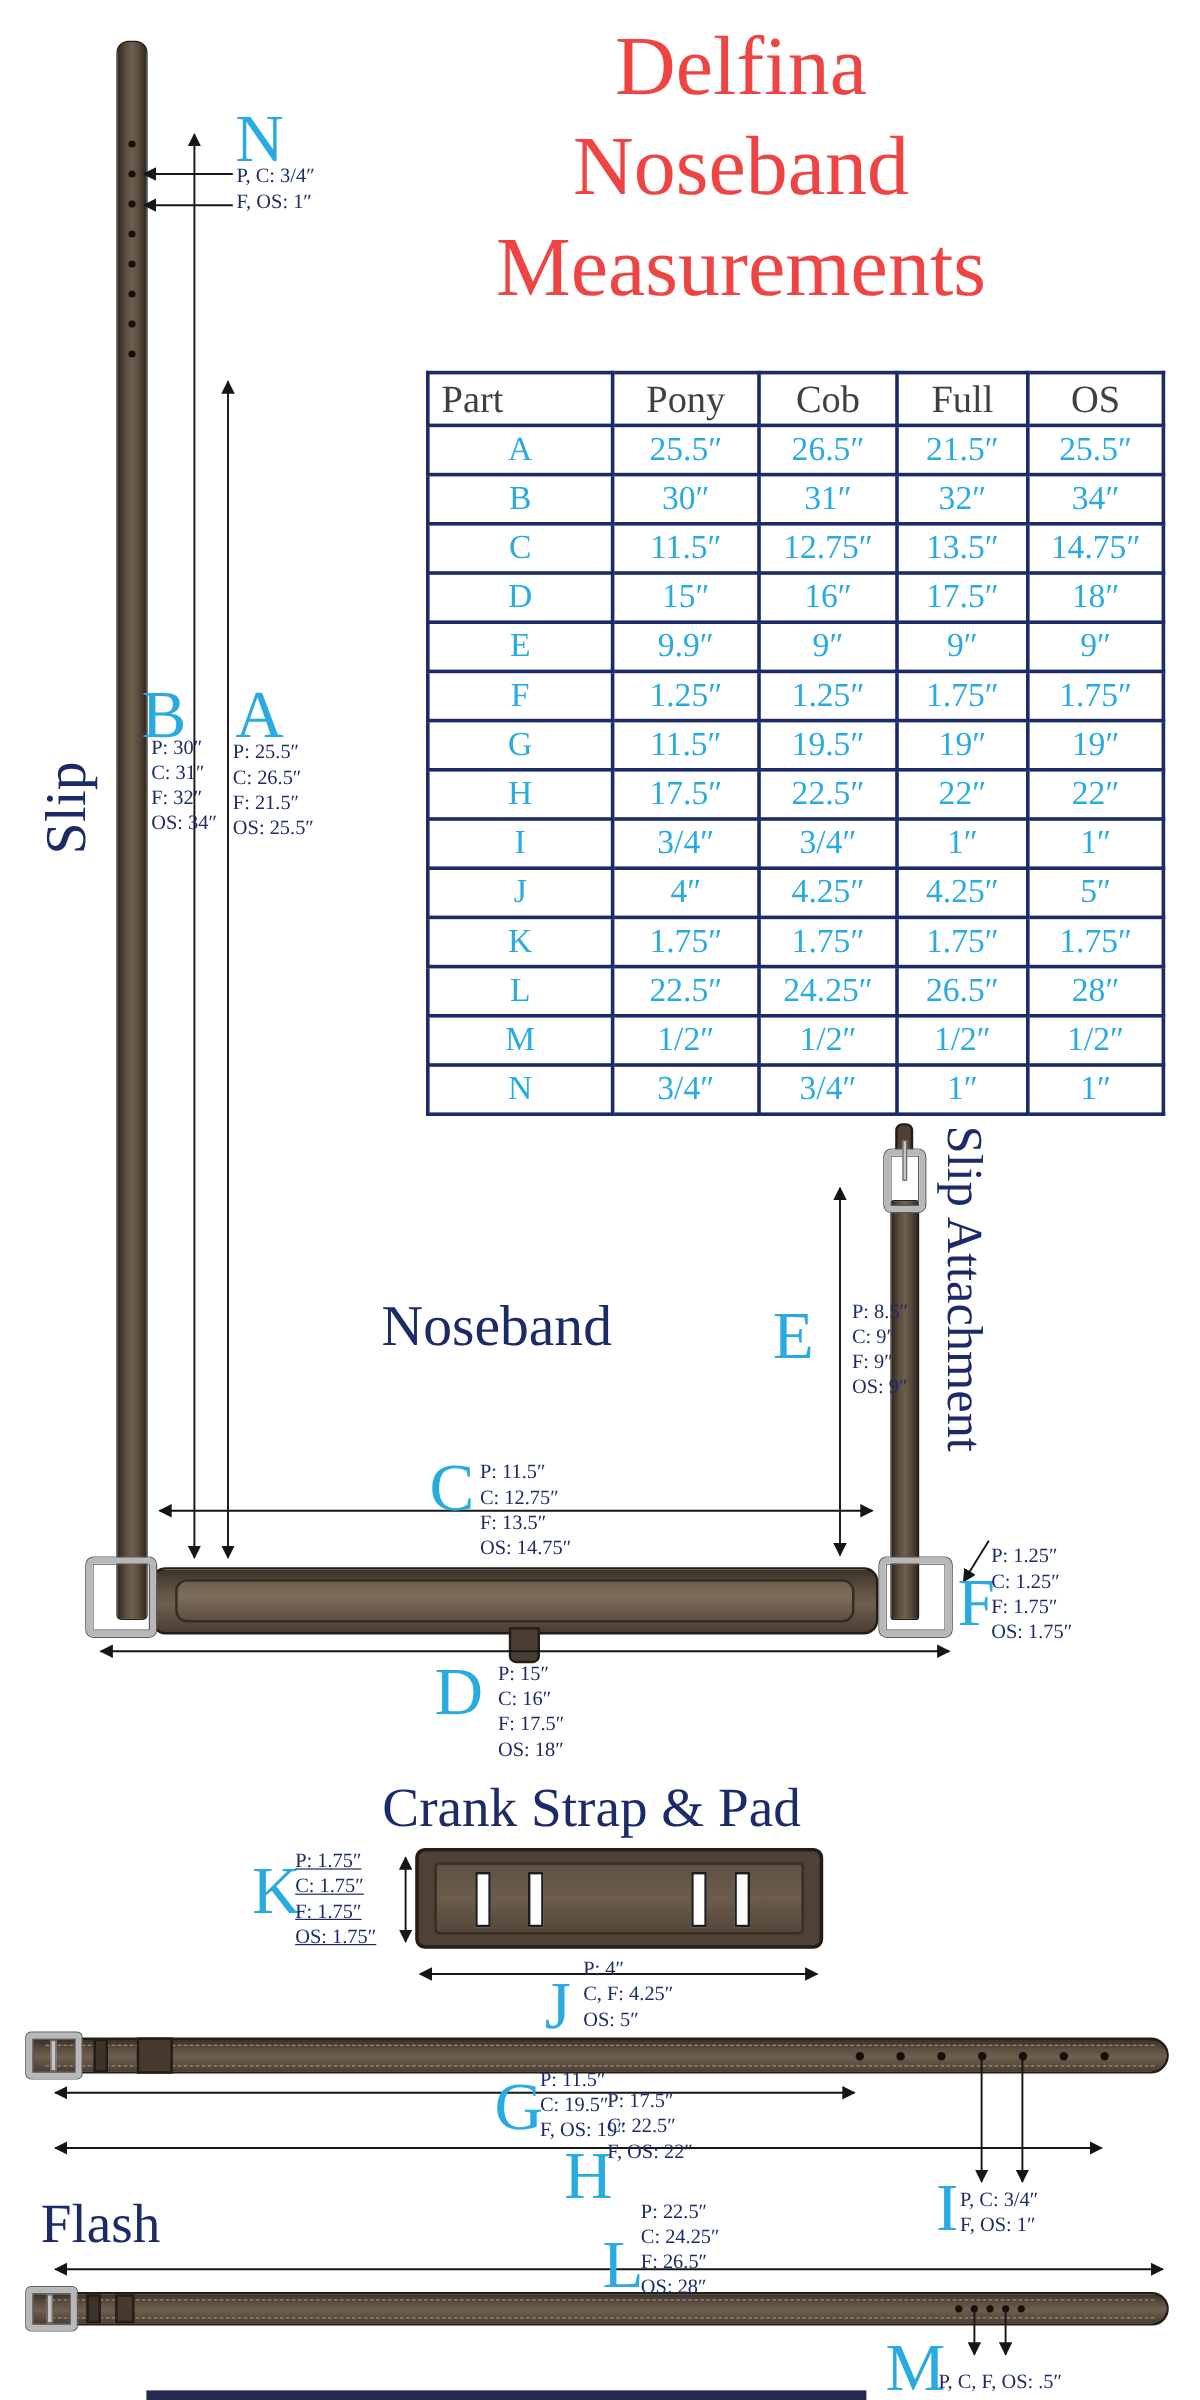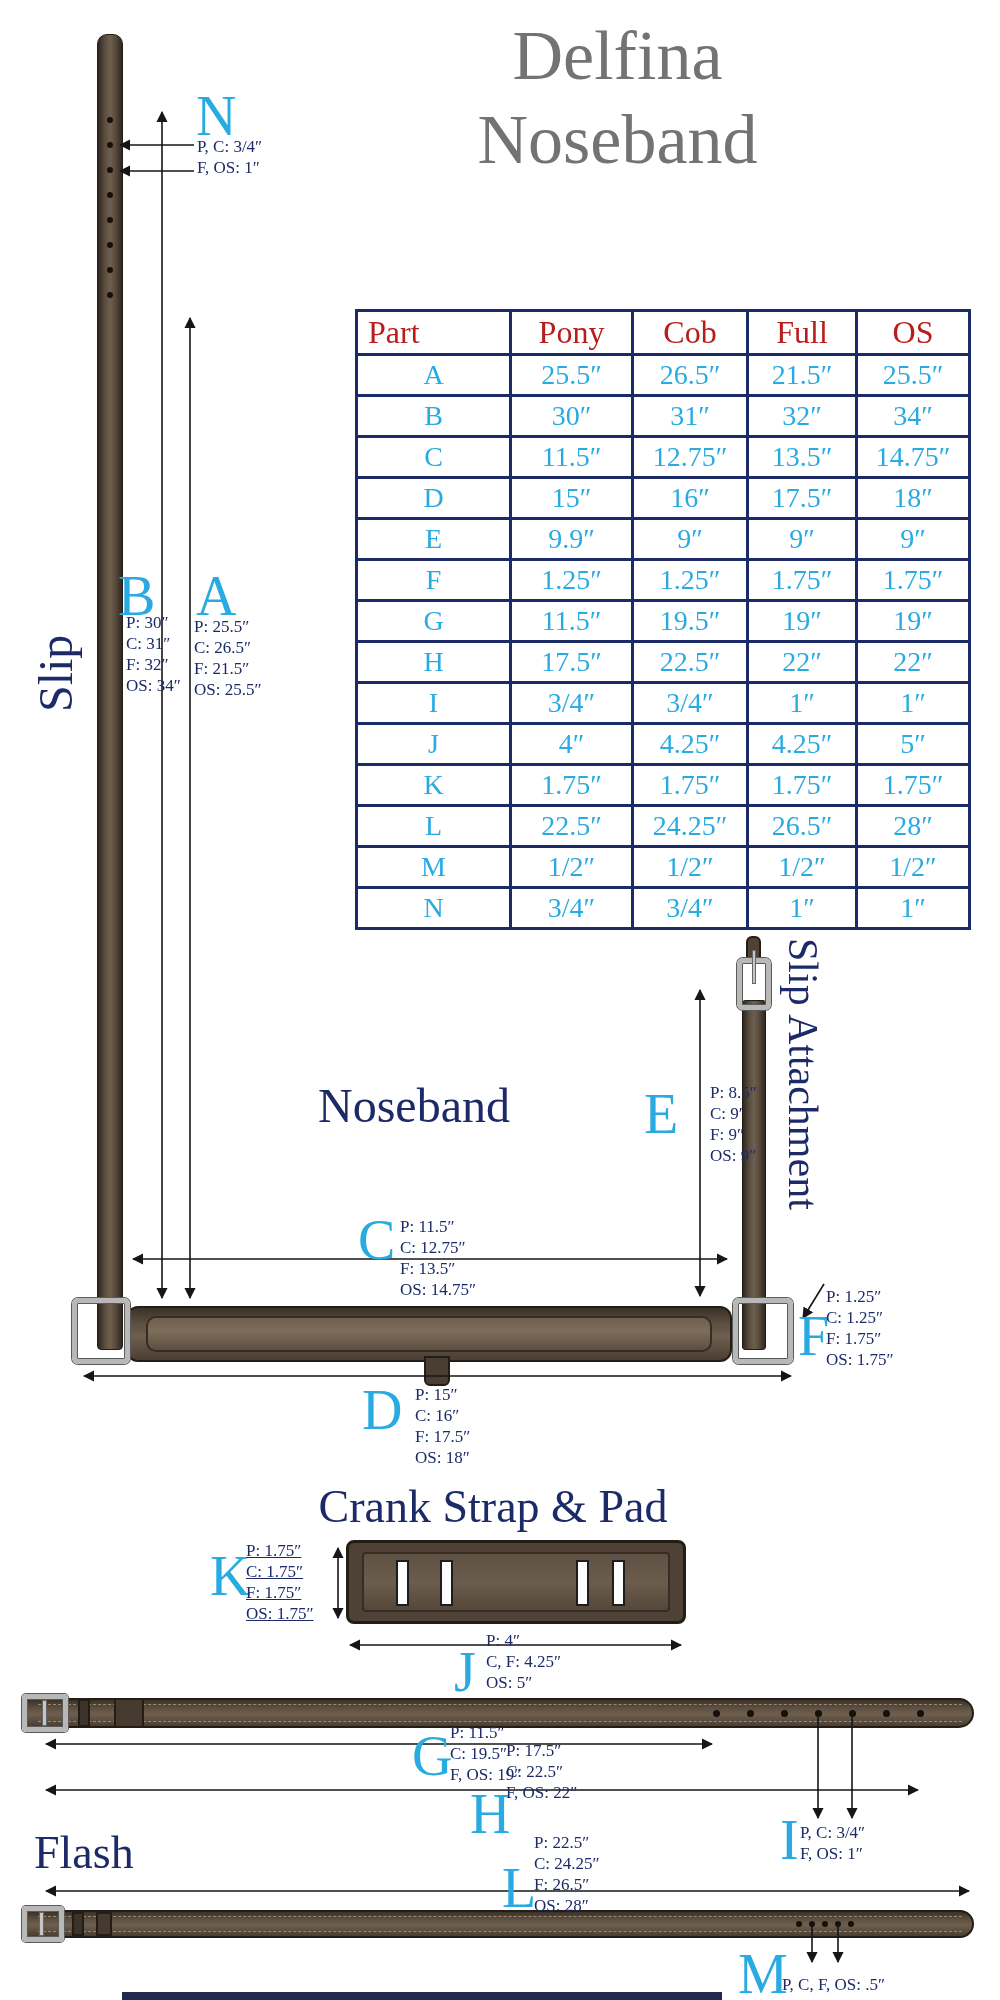--- a/index.html
+++ b/index.html
@@ -1,24 +1,24 @@
 <!DOCTYPE html>
 <html><head>
 <meta charset="utf-8">
 <style>
   * { margin:0; padding:0; box-sizing:border-box; }
   body { background:#ffffff; font-family:"Liberation Serif","DejaVu Serif",serif; }
   #canvas { position:relative; width:1000px; height:2000px; background:#ffffff; overflow:hidden; }
   #title { position:absolute; left:345px; top:14px; width:545px; text-align:center;
-           font-size:70px; line-height:84px; color:#737373; }
+           font-size:70px; line-height:84px; color:#ef4444; }
 
   
   table.meas { position:absolute; left:355px; top:309px; border-collapse:collapse; background:#fff; }
   table.meas th, table.meas td { border:3px solid #1c2a68; font-weight:normal; }
-  table.meas th { color:#b91c1c; font-size:32px; height:44px; text-align:center; }
+  table.meas th { color:#404040; font-size:32px; height:44px; text-align:center; }
   table.meas th.part-h { text-align:left; padding-left:10px; }
   table.meas td { color:#29abe2; font-size:28px; height:41px; text-align:center; }
 
   
   .strap-v { position:absolute; background:linear-gradient(to right,#2f2720,#5a4c3e 28%,#6e5f4e 50%,#5a4c3e 72%,#2f2720);
              border:1px solid #241d16; border-radius:10px 10px 4px 4px; z-index:1; }
   .strap-h { position:absolute; background:linear-gradient(#3a3128,#5d4f41 30%,#6e5f4e 55%,#4a3e33);
              border:2px solid #241d16; z-index:1; }
   .stitch { position:absolute; left:10px; right:10px; top:4px; bottom:4px;
             border-top:1px dashed #9b8a72; border-bottom:1px dashed #9b8a72; }
@@ -38,20 +38,21 @@
   #arrows { position:absolute; left:0; top:0; z-index:3; pointer-events:none; }
 </style>
 </head>
 <body>
 
 <div id="canvas">
 
   <div id="title">
     <div>Delfina</div>
     <div>Noseband</div>
+    <div>Measurements</div>
   </div>
 
   <table class="meas">
     <colgroup>
         <col style="width:154px">
         <col style="width:122px">
         <col style="width:115px">
         <col style="width:109px">
         <col style="width:113px">
       </colgroup>

